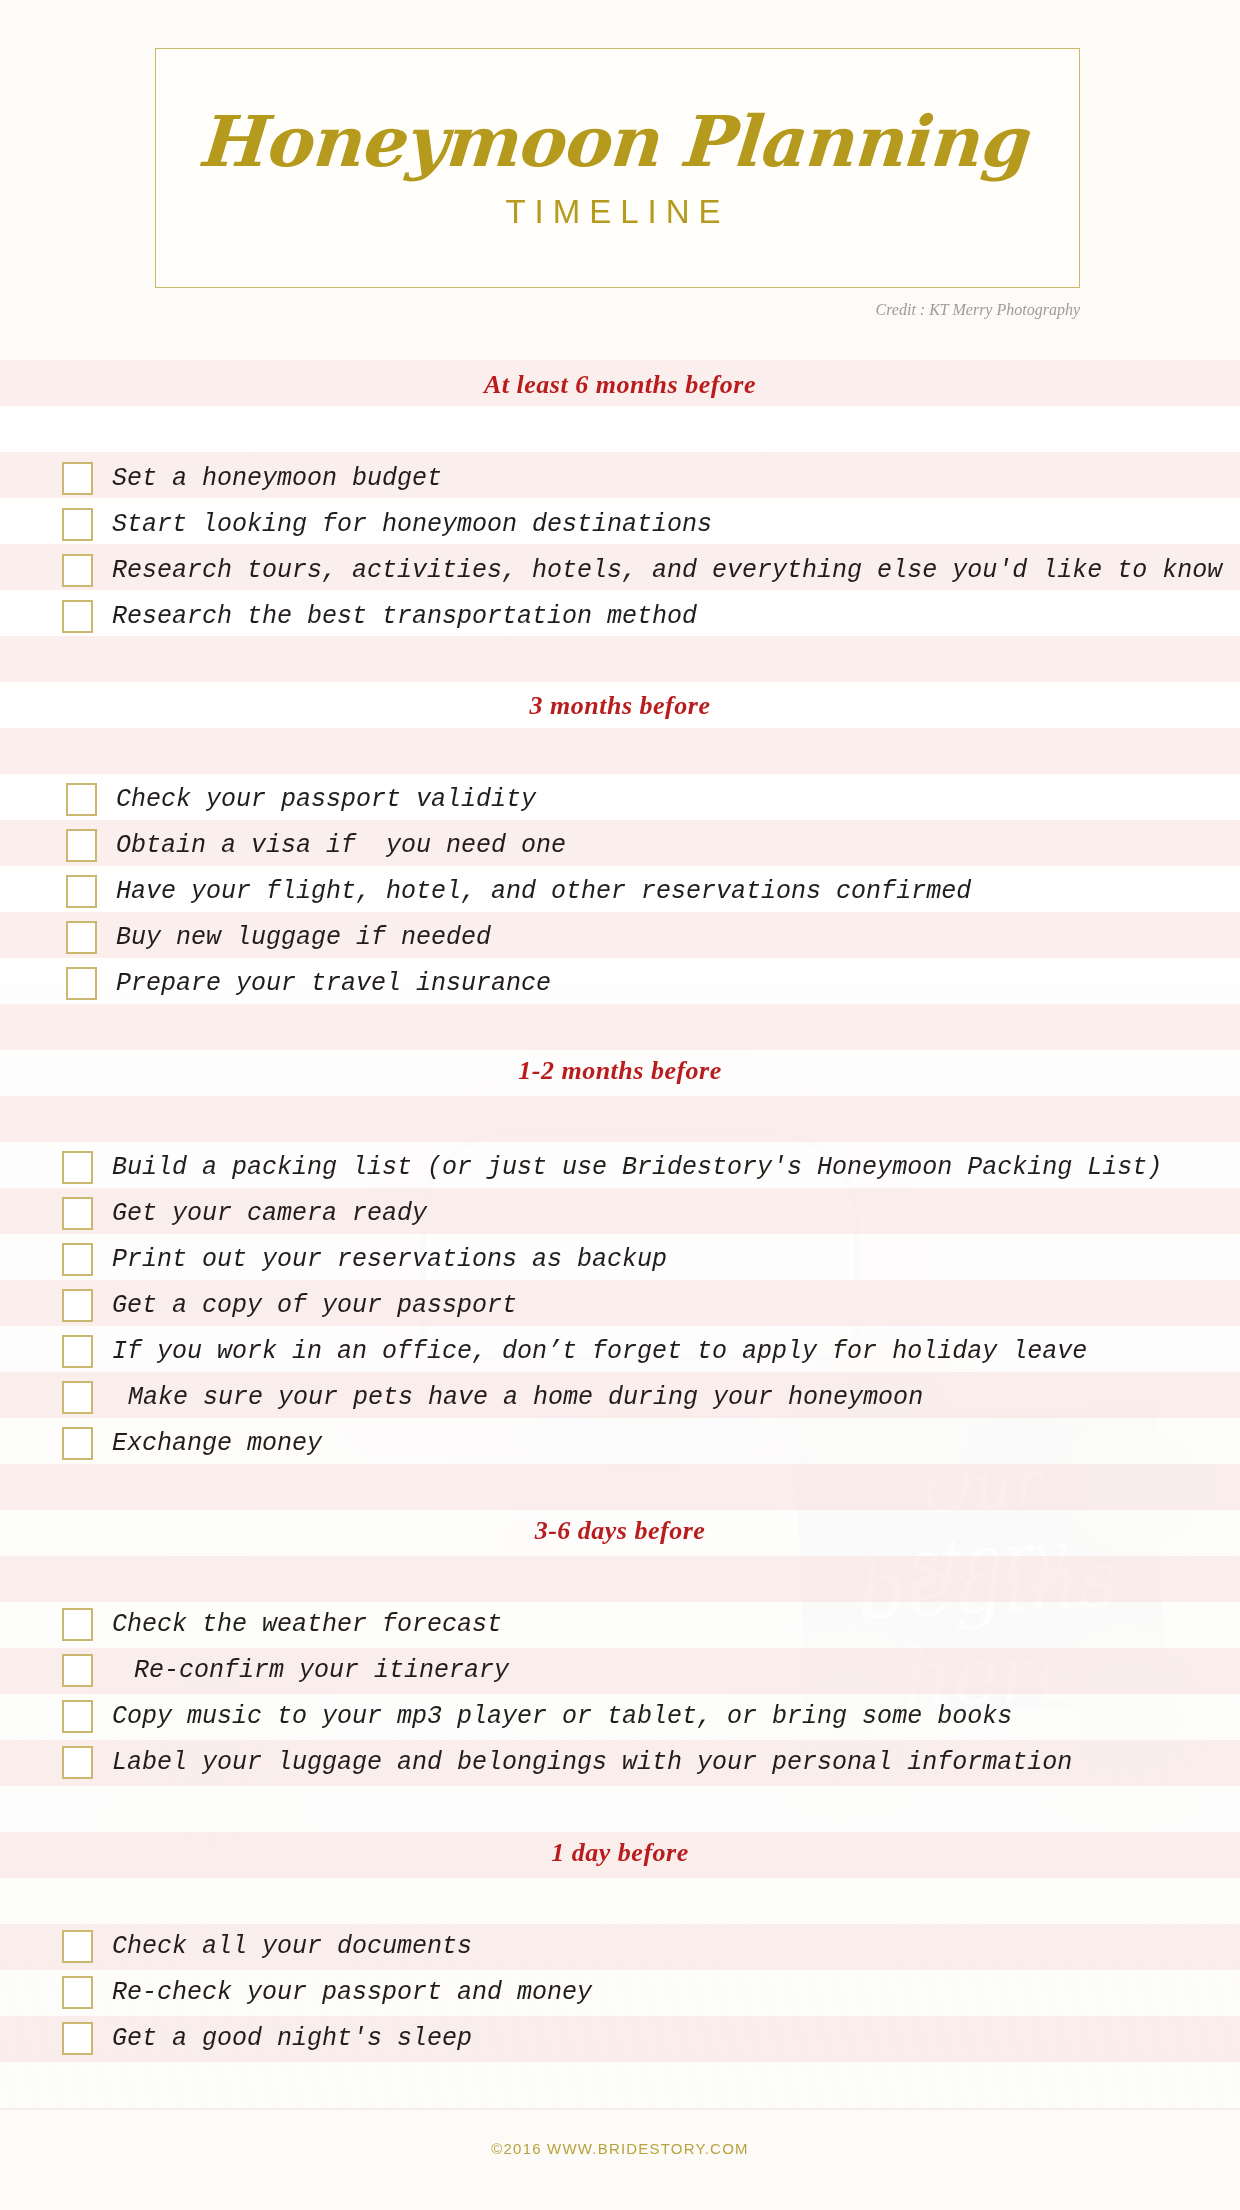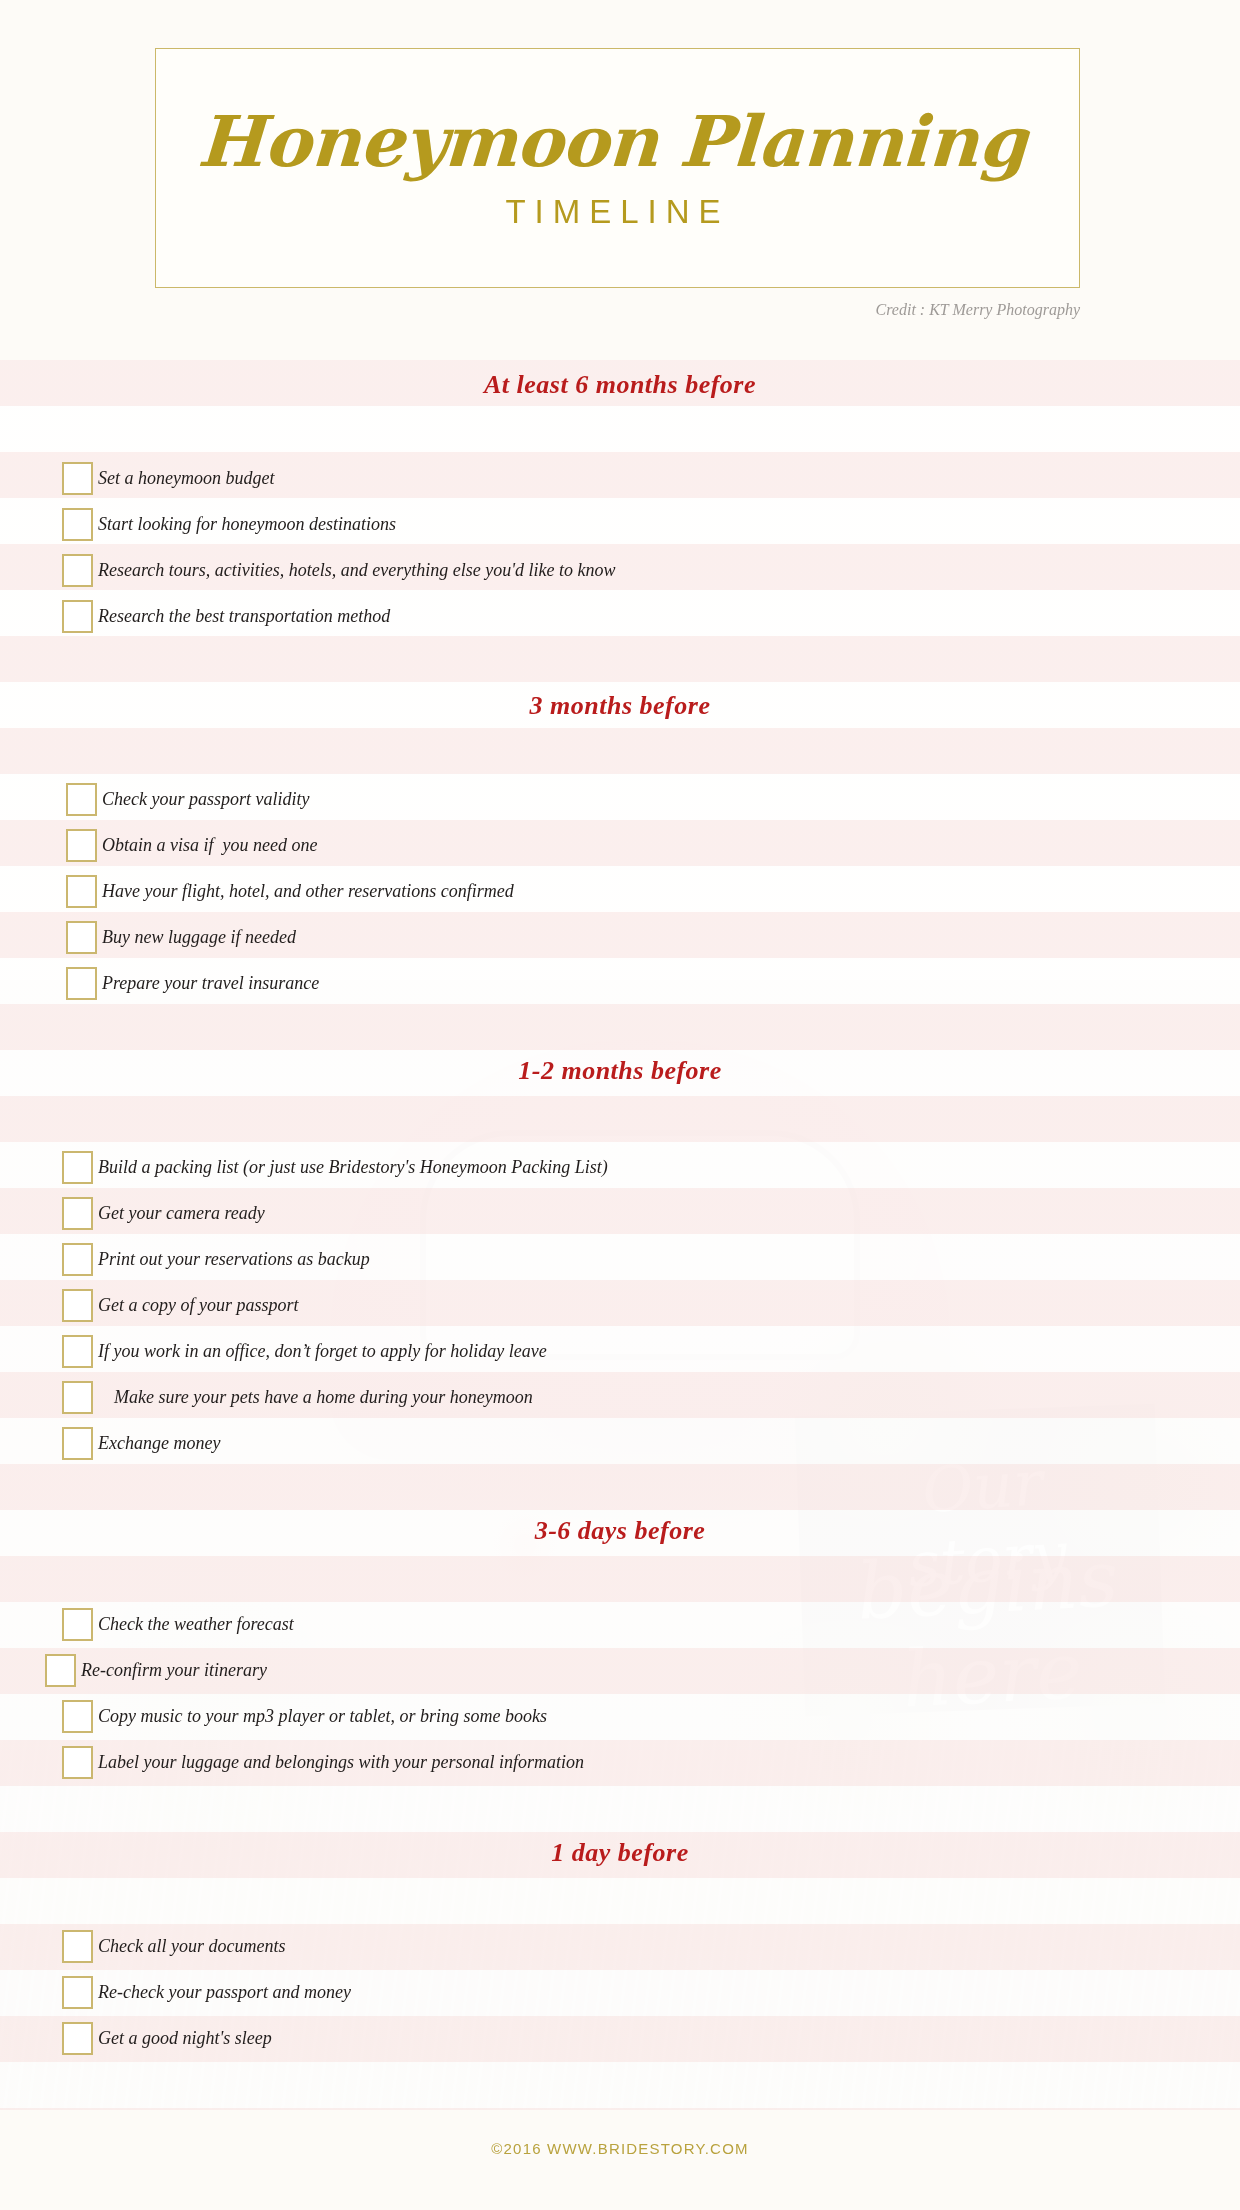--- a/index.html
+++ b/index.html
@@ -170,25 +170,25 @@
     align-items: center;
     height: 46px;
   }
   .checkbox {
     width: 31px; height: 33px;
     border: 2px solid #cbb76f;
     background: #ffffff;
     flex: 0 0 auto;
   }
   .row-label {
-    margin-left: 5px;
+    margin-left: 19px;
     color: #211d1c;
-    font-size: 18px;
+    font-size: 25px;
     font-style: italic;
-    font-family: Liberation Serif, serif;
+    font-family: Liberation Mono, monospace;
     white-space: pre;
     line-height: 1;
   }
 
   .footer {
     position: absolute;
     left: 0; top: 2140px; width: 1240px;
     text-align: center;
     color: #b9a23e;
     font-size: 15px;
@@ -295,21 +295,21 @@
         </div>
         <div class="row" style="top: 1420px; left: 62px;">
           <div class="checkbox"></div>
           <div class="row-label">Exchange money</div>
         </div>
         <div class="section-head" style="top: 1516px;">3-6 days before</div>
         <div class="row" style="top: 1601px; left: 62px;">
           <div class="checkbox"></div>
           <div class="row-label">Check the weather forecast</div>
         </div>
-        <div class="row" style="top: 1647px; left: 45px;">
+        <div class="row" style="top: 1647px; left: 62px; gap: 22px;">
           <div class="checkbox"></div>
           <div class="row-label">Re-confirm your itinerary</div>
         </div>
         <div class="row" style="top: 1693px; left: 62px;">
           <div class="checkbox"></div>
           <div class="row-label">Copy music to your mp3 player or tablet, or bring some books</div>
         </div>
         <div class="row" style="top: 1739px; left: 62px;">
           <div class="checkbox"></div>
           <div class="row-label">Label your luggage and belongings with your personal information</div>

